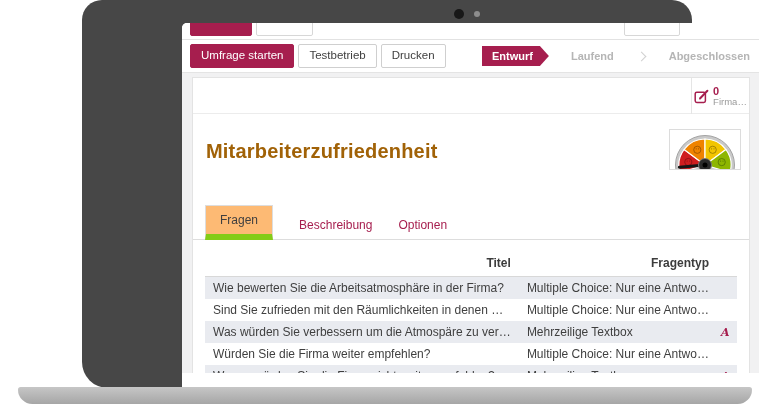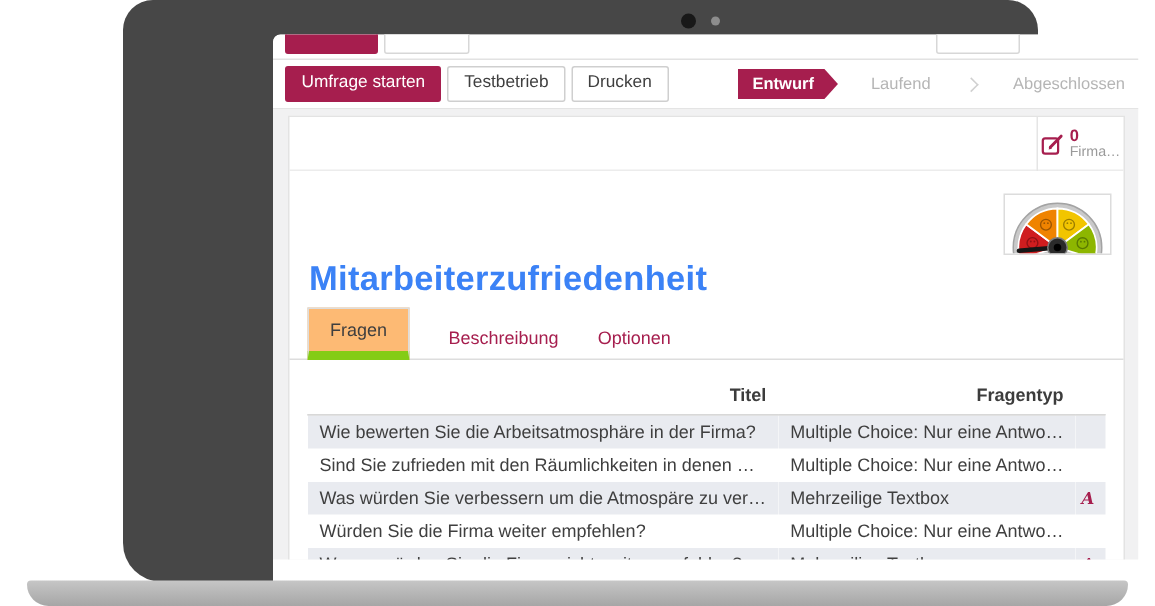--- a/index.html
+++ b/index.html
@@ -33,36 +33,36 @@
   
   .toolbar{position:relative;height:33px;background:#fff;border-bottom:1px solid #e4e4e4;
     display:flex;align-items:center;padding:0 9px 0 8px;}
   .btn{font-family:"Liberation Sans",sans-serif;font-size:11.5px;line-height:1;
     padding:5px 10px;margin-right:4px;border:1px solid #cfcfcf;border-radius:2px;
     background:#fff;color:var(--text);cursor:pointer;}
   .btn.primary{background:var(--accent);border-color:var(--accent);color:#fff;}
   .steps{margin-left:auto;display:flex;align-items:center;gap:22px;justify-content:center;}
   .step-active{background:var(--accent);color:#fff;font-size:11px;font-weight:bold;
     padding:4px 16px 4px 10px;clip-path:polygon(0 0,calc(100% - 9px) 0,100% 50%,calc(100% - 9px) 100%,0 100%);}
-  .step{color:var(--muted);font-size:11px;}
+  .step{color:var(--muted);font-size:11px;font-weight:bold;}
   .chev{width:7px;height:7px;border-top:1px solid #d0d0d0;border-right:1px solid #d0d0d0;
     transform:rotate(45deg);margin:0 2px;}
 
   
   .content{position:relative;height:300px;background:var(--content_bg);overflow:hidden;padding-top:4px;}
   .card{position:relative;margin:0 9px 0 10px;height:320px;background:#fff;border:1px solid #e3e3e3;}
   .card-header{height:36px;border-bottom:1px solid #ececec;display:flex;justify-content:flex-end;}
   .answers{width:58px;height:36px;border-left:1px solid #e5e5e5;display:flex;
     align-items:center;justify-content:center;gap:3px;cursor:pointer;}
   .answers .txt{display:flex;flex-direction:column;line-height:1.1;}
   .answers .cnt{color:var(--accent);font-size:11px;font-weight:bold;}
   .answers .lbl{color:#9a9a9a;font-size:9.5px;}
 
   .title-row{position:relative;height:97px;}
-  h1.title{position:absolute;left:13px;top:26px;font-size:23px;font-weight:bold;color:#3b82f6;letter-spacing:0.2px;margin-top:32px;}
+  h1.title{position:absolute;left:13px;top:26px;font-size:20px;font-weight:bold;color:#a16207;letter-spacing:0.2px;}
   .gauge-box{position:absolute;right:8px;top:15px;width:72px;height:41px;
     background:#fff;border:1px solid #dcdcdc;overflow:hidden;}
 
   .tabs{display:flex;align-items:flex-end;padding:0 12px;border-bottom:1px solid var(--line);height:29px;}
   .tab{font-size:12px;cursor:pointer;}
   .tab.active{background:#fdba74;border:1px solid var(--line);border-bottom:6px solid #84cc16;
     margin-bottom:-1px;padding:7px 14px;color:var(--text);}
   .tab.link{color:var(--accent);padding:7px 0;margin-left:26px;}
 
   table.qtable{width:calc(100% - 24px);margin:13px 12px 0;border-collapse:collapse;font-size:12px;}

